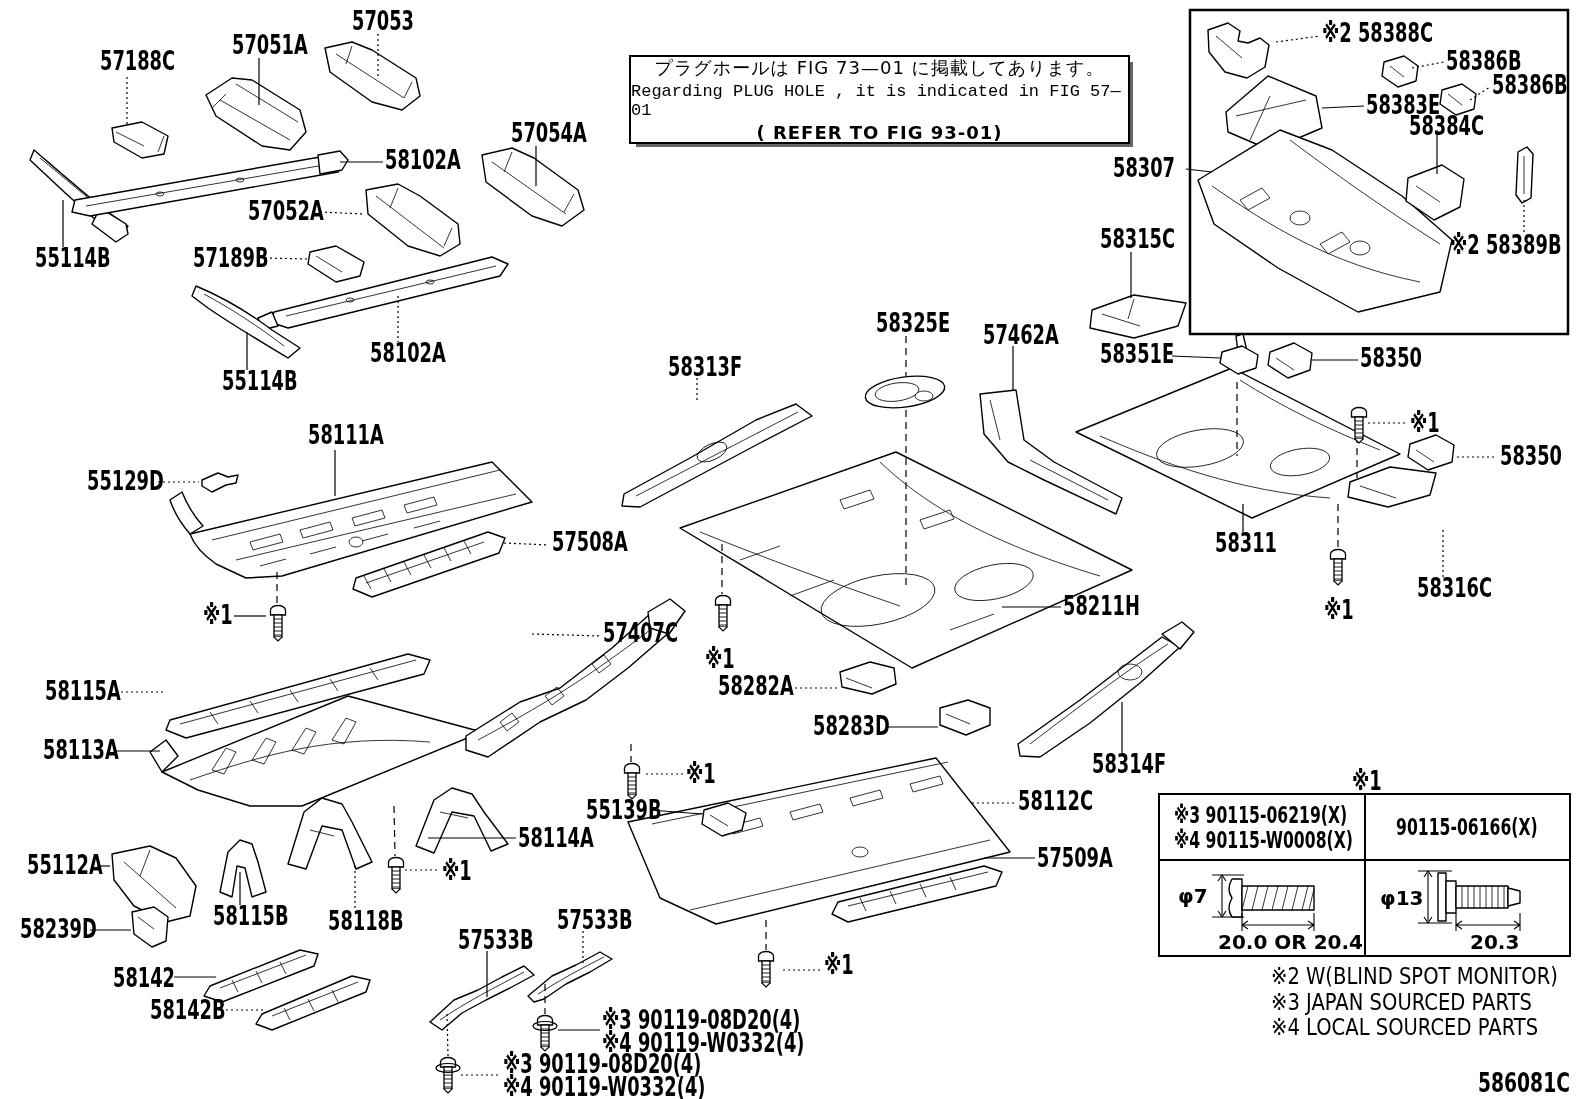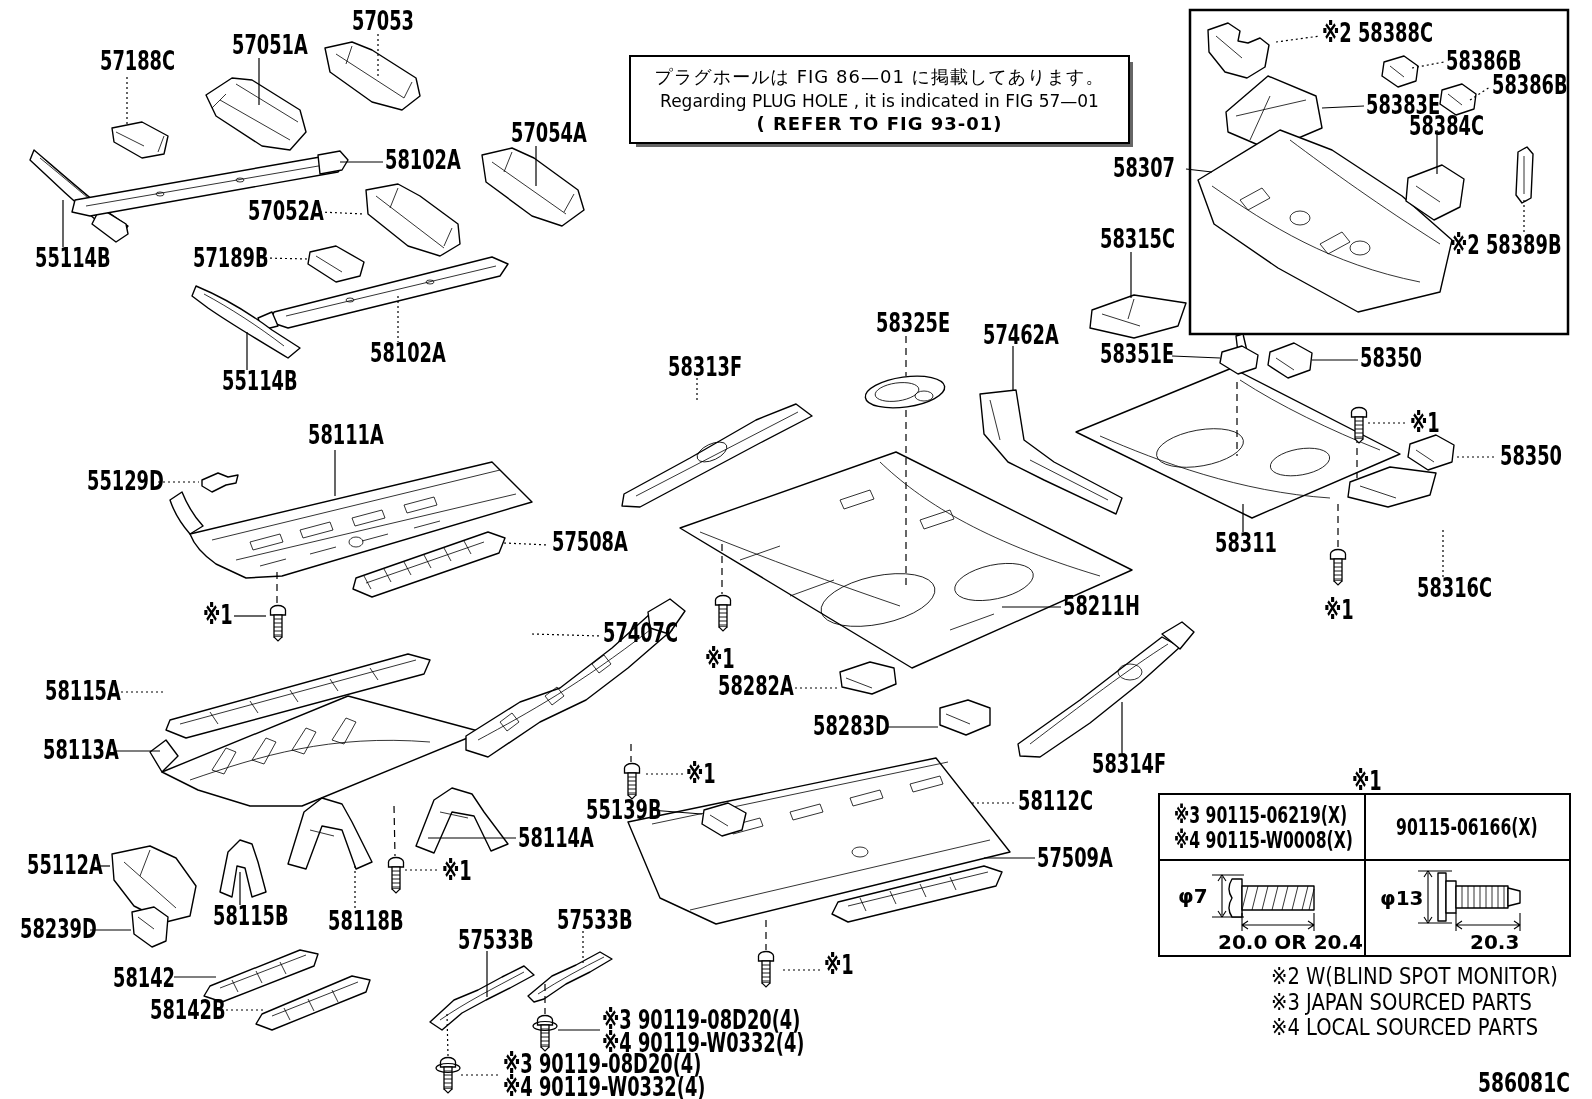--- a/index.html
+++ b/index.html
@@ -15,21 +15,21 @@
   .pl{position:absolute;font-weight:bold;font-size:27px;line-height:1.05;white-space:nowrap;
       transform:scaleX(.66);transform-origin:0 0;}
   .fn{position:absolute;font-size:23px;font-weight:normal;white-space:nowrap;
       transform:scaleX(.85);transform-origin:0 0;}
   .fid{position:absolute;font-size:26px;font-weight:bold;white-space:nowrap;
       transform:scaleX(.72);transform-origin:0 0;}
   .notebox{position:absolute;left:629px;top:55px;width:497px;height:85px;border:2px solid #000;
       box-shadow:5px 5px 0 -2px rgba(0,0,0,.6);display:flex;flex-direction:column;
       align-items:center;justify-content:center;background:#fff;}
   .nb-jp{font-size:18px;letter-spacing:1px;}
-  .nb-en{font-size:17px;margin-top:2px;}
+  .nb-en{font-size:17px;margin-top:2px;font-family:Liberation Mono, monospace;}
   .nb-ref{font-size:18px;font-weight:bold;margin-top:2px;letter-spacing:1px;}
   .ftable{position:absolute;left:1158px;top:793px;width:409px;height:160px;border:2px solid #000;background:#fff;}
   .ft-vdiv{position:absolute;left:204px;top:0;width:0;height:100%;border-left:2px solid #000;}
   .ft-hdiv{position:absolute;left:0;top:64px;width:100%;height:0;border-top:2px solid #000;}
   .ft-pn{position:absolute;font-weight:bold;font-size:23px;white-space:nowrap;
       transform:scaleX(.68);transform-origin:0 0;}
   .cellsvg{position:absolute;}
   .dim{fill:none;stroke:#000;stroke-width:1.1;}
   .dimtx{font-weight:bold;font-size:20px;}
 </style>
@@ -355,21 +355,21 @@
     <use href="#bolt" transform="translate(723,596)"></use>
     <use href="#bolt" transform="translate(1359,408)"></use>
     <use href="#bolt" transform="translate(1338,550)"></use>
     <use href="#bolt" transform="translate(766,952)"></use>
     <use href="#boltw" transform="translate(545,1016)"></use>
     <use href="#boltw" transform="translate(448,1058)"></use>
   </g>
 </svg>
 
 <div class="notebox">
-  <div class="nb-jp">プラグホールは FIG  86—01 に掲載してあります。</div>
+  <div class="nb-jp">プラグホールは FIG  73—01 に掲載してあります。</div>
   <div class="nb-en">Regarding  PLUG  HOLE , it is indicated in FIG  57—01</div>
   <div class="nb-ref">( REFER  TO  FIG  93-01)</div>
 </div>
 
 <div class="pl" style="left:100px;top:47px">57188C</div>
 <div class="pl" style="left:232px;top:31px">57051A</div>
 <div class="pl" style="left:352px;top:7px">57053</div>
 <div class="pl" style="left:385px;top:146px">58102A</div>
 <div class="pl" style="left:511px;top:119px">57054A</div>
 <div class="pl" style="left:248px;top:197px">57052A</div>

